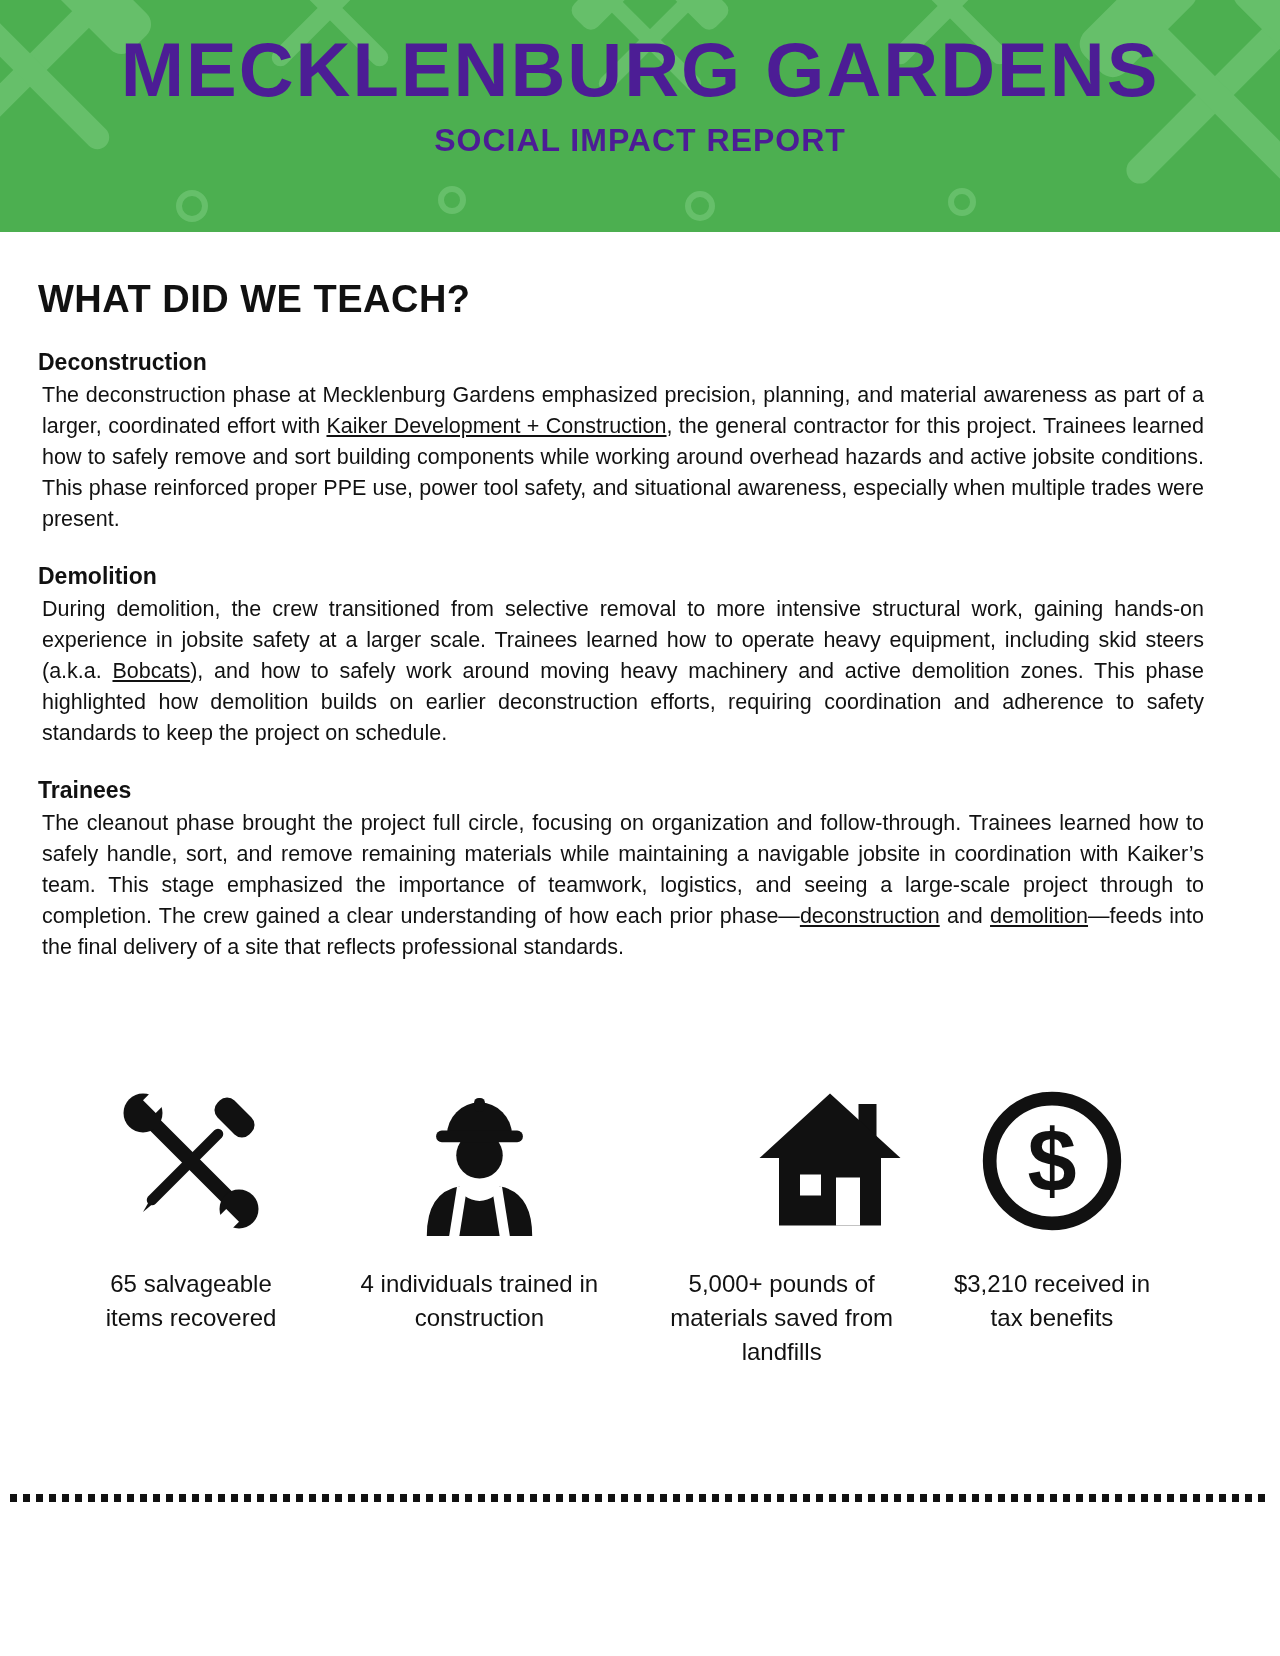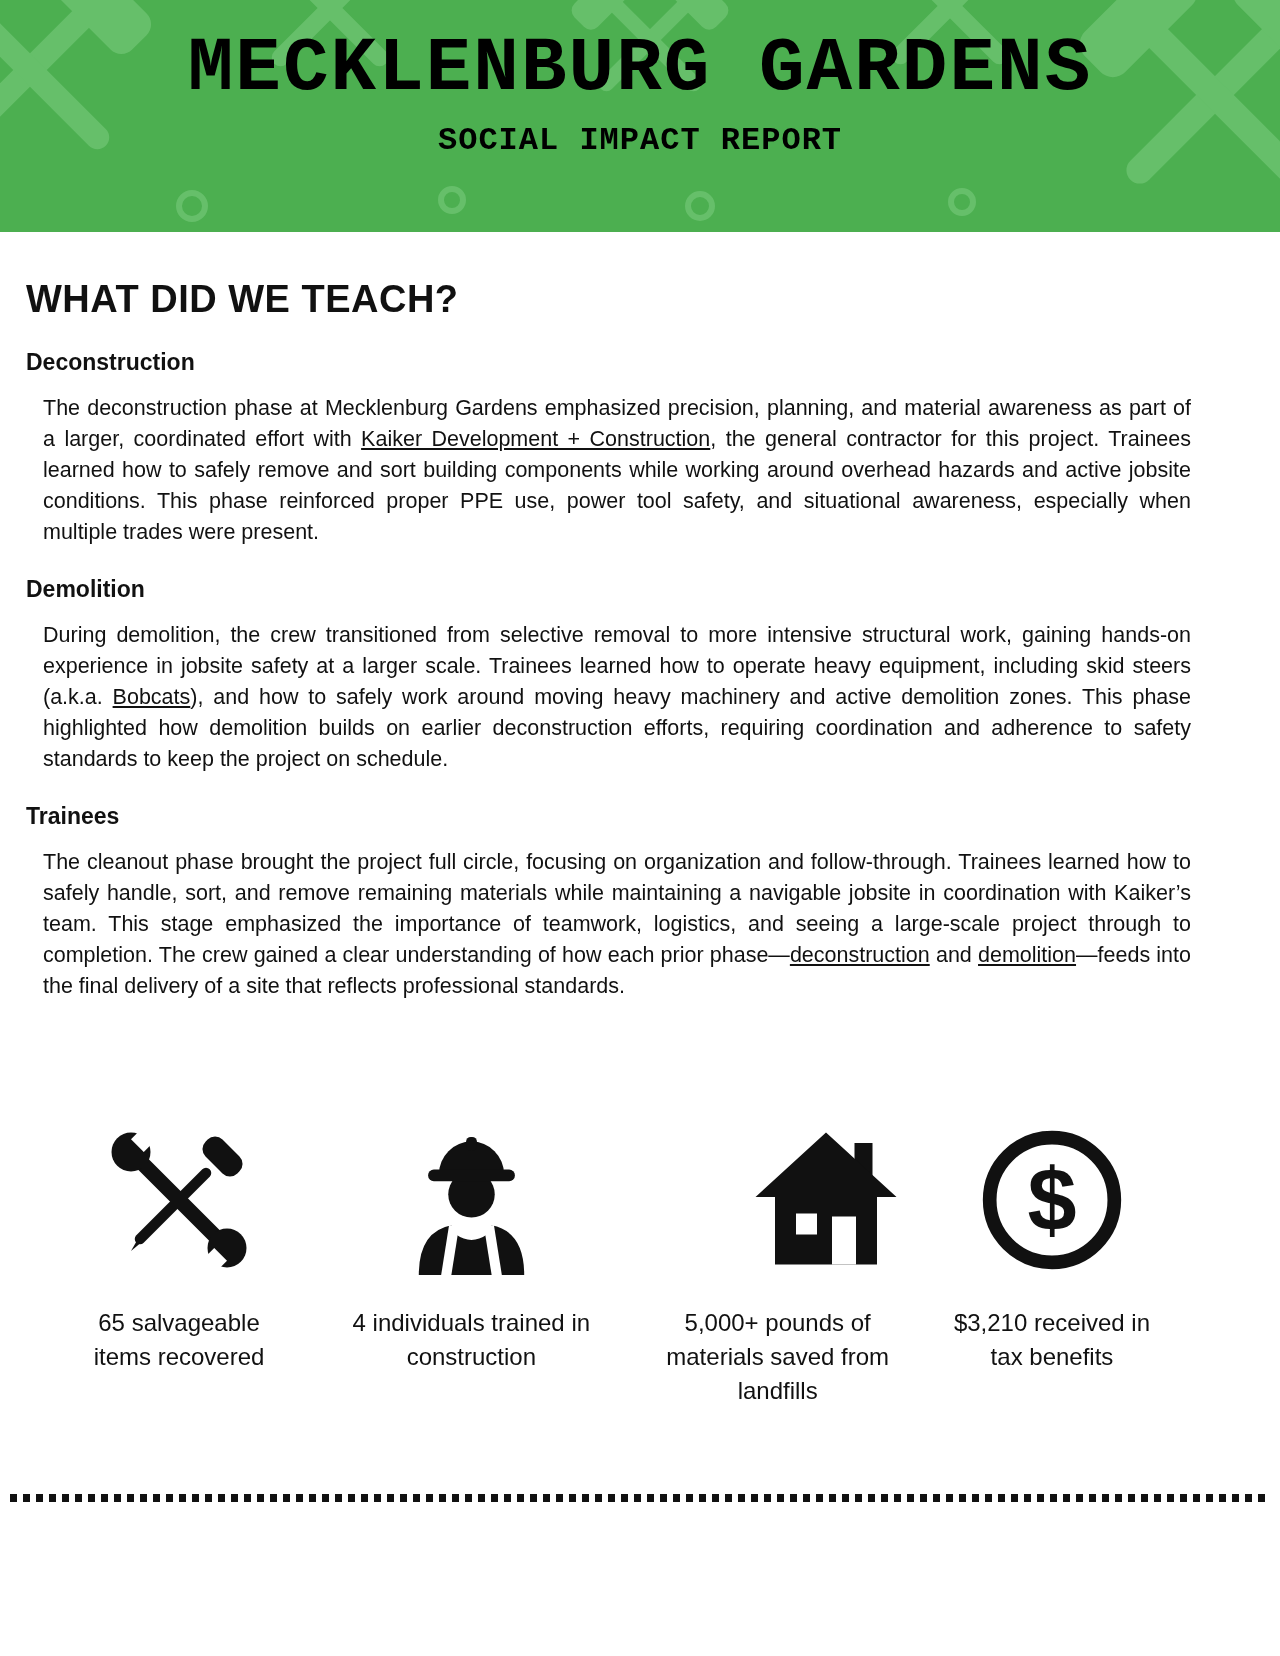--- a/index.html
+++ b/index.html
@@ -6,33 +6,33 @@
     --header_green:#4caf50;
     --pattern_green:#66bf6a;
     --ink:#111111;
   }
   *{box-sizing:border-box;}
   html,body{margin:0;padding:0;background:#ffffff;}
   body{font-family:"Liberation Sans", sans-serif;color:var(--ink);}
   .page{position:relative;width:1280px;height:1656px;background:#ffffff;overflow:hidden;margin:0 auto;}
 
   
-  .banner{position:relative;width:100%;height:232px;background:var(--header_green);overflow:hidden;text-align:center;color:#000000;font-family:Liberation Mono, monospace;}
+  .banner{position:relative;width:100%;height:232px;background:var(--header_green);overflow:hidden;text-align:center;color:#4c1d95;}
   .banner-pattern{position:absolute;left:0;top:0;fill:var(--pattern_green);}
   .banner-pattern .ring{fill:none;stroke:var(--pattern_green);stroke-width:6;}
   .banner-text{position:relative;z-index:2;}
   .banner-title{margin:0;padding-top:30px;font-size:76px;font-weight:bold;letter-spacing:2px;line-height:1.05;}
   .banner-subtitle{margin:12px 0 0 0;font-size:32px;font-weight:bold;letter-spacing:1px;}
 
   
-  .main{padding:0 72px 0 26px;}
+  .main{padding:0 72px 0 38px;}
   .main-heading{margin:46px 0 0 0;font-size:38px;font-weight:bold;letter-spacing:0.5px;}
   .section{margin-top:28px;}
   .section-title{margin:0 0 4px 0;font-size:23px;font-weight:bold;}
-  .section-paragraph{margin:17px;font-size:21.5px;line-height:31px;text-align:justify;}
+  .section-paragraph{margin:4px;font-size:21.5px;line-height:31px;text-align:justify;}
   .u{text-decoration:underline;}
 
   
   .stats{display:flex;justify-content:space-between;align-items:flex-start;margin-top:112px;padding:0 40px 0 44px;}
   .stat{display:flex;flex-direction:column;align-items:center;}
   .stat-icon-box{height:172px;display:flex;align-items:center;justify-content:center;}
   .stat-label{margin-top:20px;font-size:24px;line-height:34px;text-align:center;}
   .w1{width:218px;}
   .w2{width:296px;}
   .w3{width:246px;align-items:flex-end;}

